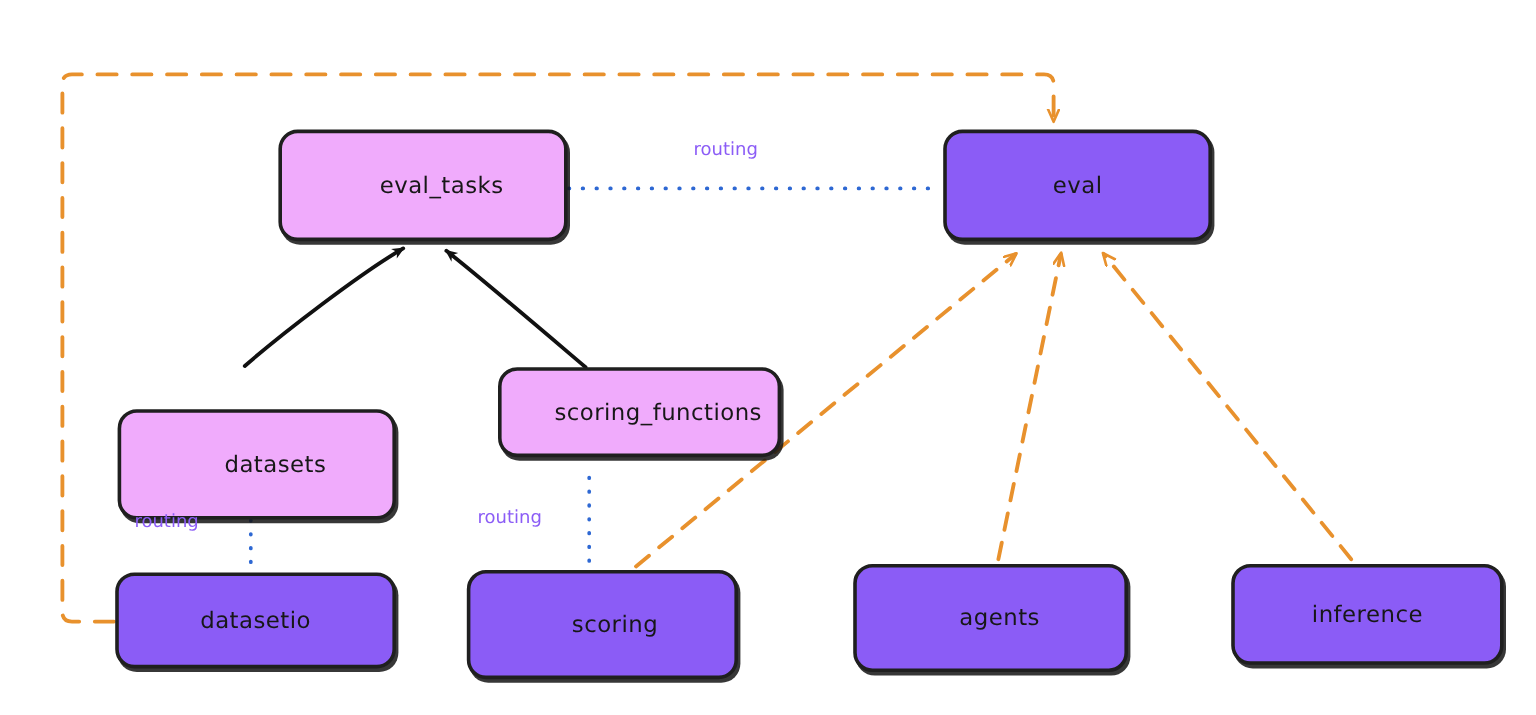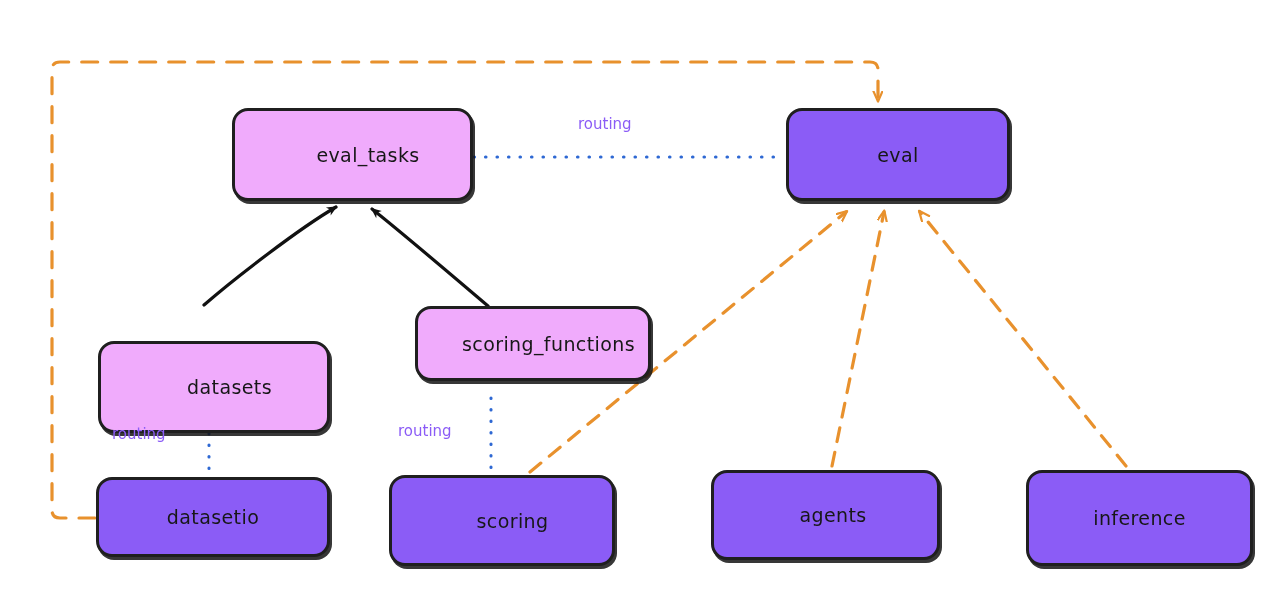--- a/index.html
+++ b/index.html
@@ -108,21 +108,21 @@
   </div>
 
   <div class="node green" style="left:389px; top:475px; width:226px; height:91px;padding-left:21px;">
     <span class="node-label">scoring</span>
   </div>
 
   <div class="node green" style="left:711px; top:470px; width:229px; height:90px;padding-left:15px;">
     <span class="node-label">agents</span>
   </div>
 
-  <div class="node green" style="left:1026px; top:470px; width:227px; height:96px;">
+  <div class="node green" style="left:1026px; top:470px; width:227px; height:84px;">
     <span class="node-label">inference</span>
   </div>
 
   <div class="edge-label" style="left:578px; top:115px;">routing</div>
 
   <div class="edge-label" style="left:112px; top:425px;">routing</div>
 
   <div class="edge-label" style="left:398px; top:422px;">routing</div>
 
 </div>

